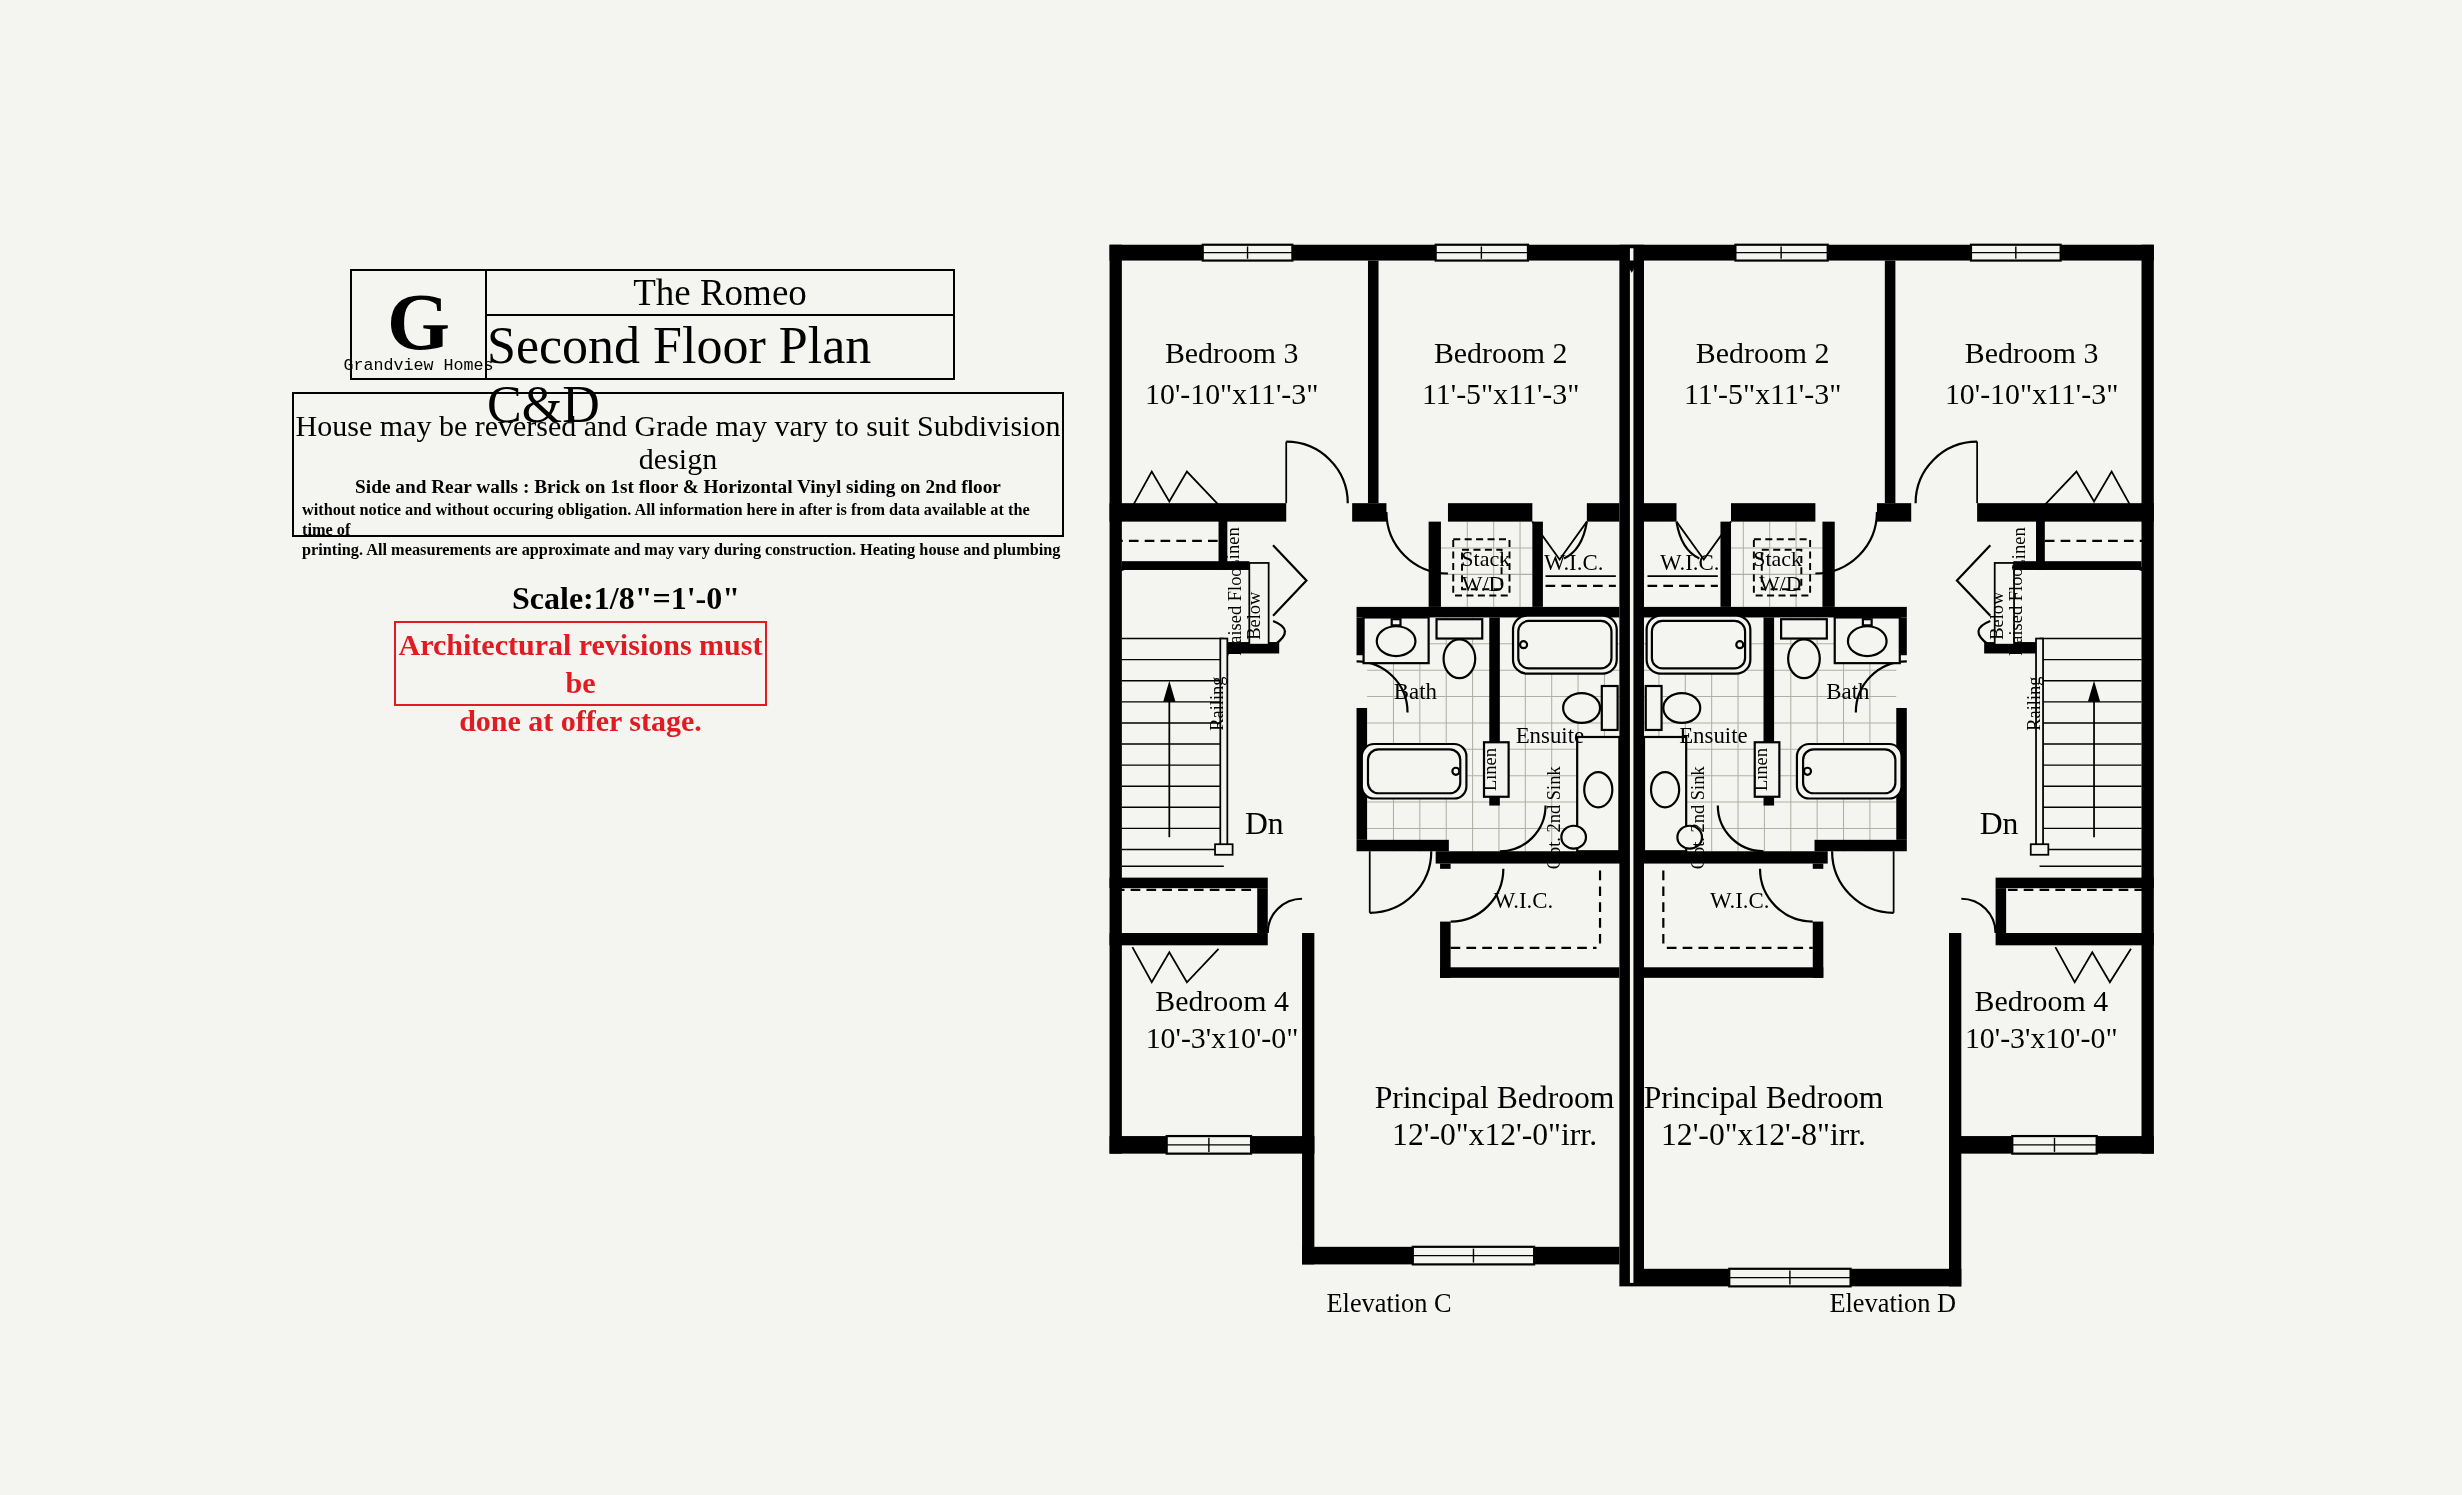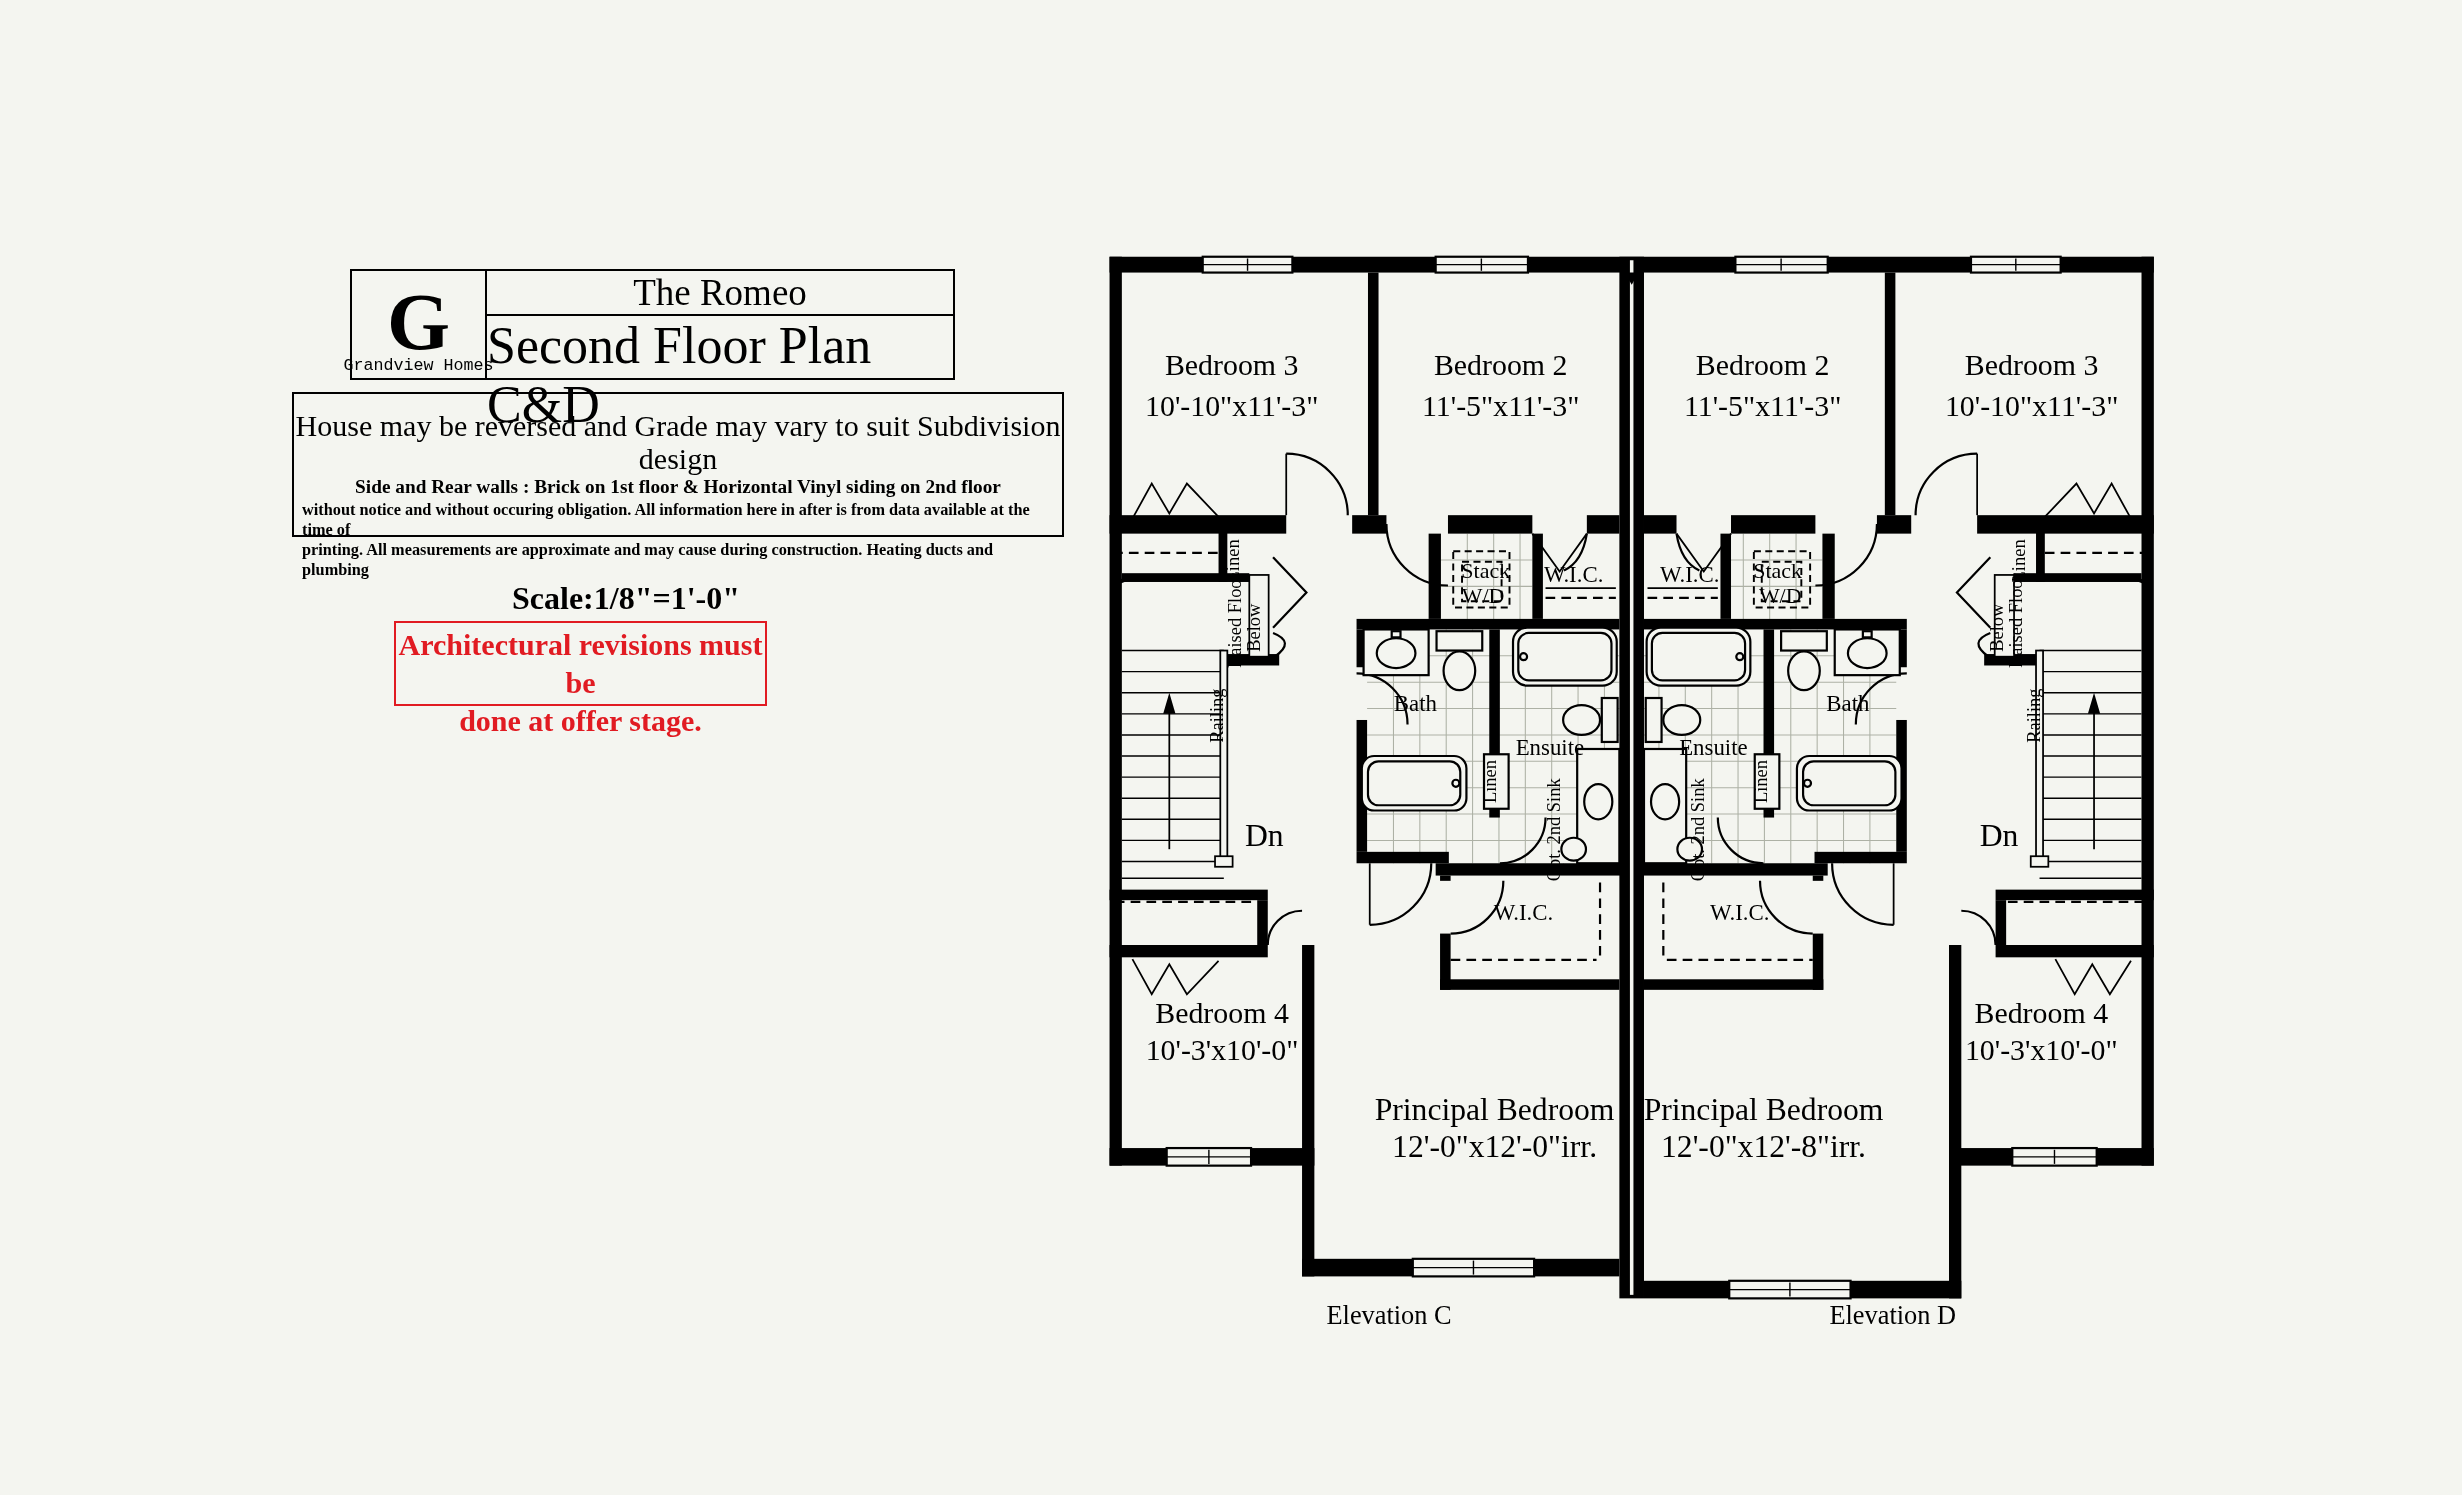--- a/index.html
+++ b/index.html
@@ -34,21 +34,21 @@
   .disc-line1{font-size:30px;line-height:33px;}
   .disc-line2{font-size:19.3px;font-weight:bold;line-height:24.6px;}
   .disc-para{font-size:16.3px;font-weight:bold;line-height:20px;text-align:left;padding-left:8px;}
   
   .scale-label{left:380px;top:580px;width:492px;text-align:center;font-size:32px;font-weight:bold;}
   .revision-box{
     left:394px;top:621px;width:373px;height:85px;border:2.6px solid #e11b22;box-sizing:border-box;
     text-align:center;font-weight:bold;font-size:30px;line-height:38px;color:#e11b22;padding-top:2.6px;
   }
   
-  .plan-wrap{left:1099px;top:245px;width:1068px;height:1095px;}
+  .plan-wrap{left:1099px;top:233px;width:1068px;height:1095px;}
   svg text{font-family:"Liberation Serif",serif;fill:#000;}
   .room-name{font-size:34px;}
   .room-big{font-size:36px;}
   .room-small{font-size:26px;}
   .room-tiny{font-size:21px;}
   .stack-txt{font-size:25px;}
   .dn-txt{font-size:36px;}
   .elev-txt{font-size:30px;}
   .wall{fill:#000;}
   .arc{fill:none;stroke:#000;stroke-width:2.5;}
@@ -69,21 +69,21 @@
   <div class="title-cell">
     <div class="title-row1">The Romeo</div>
     <div class="title-row2">Second Floor Plan C&amp;D</div>
   </div>
 </div>
 
 <div class="abs disclaimer-box">
   <div class="disc-line1">House may be reversed and Grade may vary to suit Subdivision design</div>
   <div class="disc-line2">Side and Rear walls : Brick on 1st floor &amp; Horizontal Vinyl siding on 2nd floor</div>
   <div class="disc-para">without notice and without occuring obligation.  All information here in after is from data available at the time of</div>
-  <div class="disc-para"> printing. All measurements are approximate and may cause during construction. Heating ducts and plumbing</div>
+  <div class="disc-para"> printing. All measurements are approximate and may vary during construction. Heating house and plumbing</div>
 </div>
 
 <div class="abs scale-label">Scale:1/8"=1'-0"</div>
 <div class="abs revision-box">
   <div>Architectural revisions must be</div>
   <div>done at offer stage.</div>
 </div>
 
 <div class="abs plan-wrap">
 <svg width="1068" height="1095" viewBox="1250 265 1215 1245" xmlns="http://www.w3.org/2000/svg">

